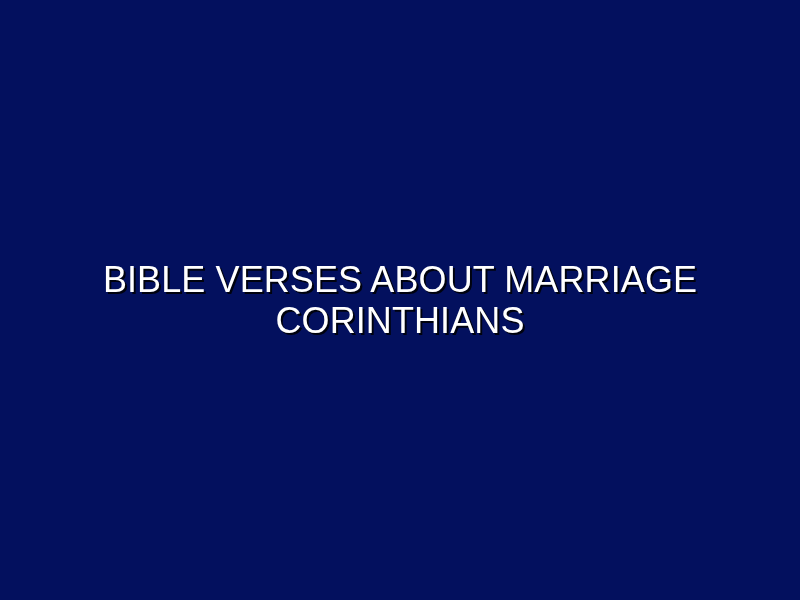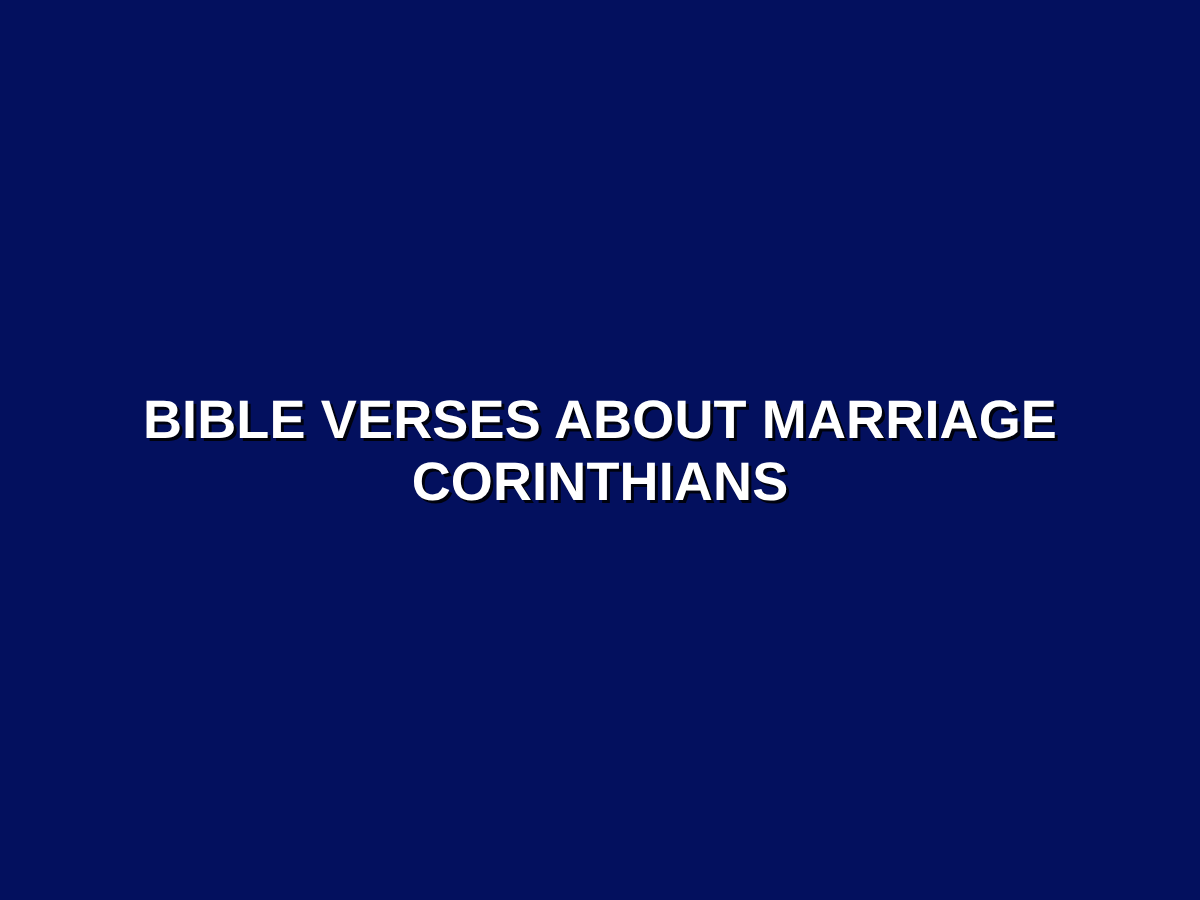--- a/index.html
+++ b/index.html
@@ -41,15 +41,15 @@
     text-shadow: 2px 2px 0 rgba(0, 0, 0, 0.85);
     white-space: pre-line;
     user-select: none;
   }
 </style>
 </head>
 <body>
 
 <div id="title-card" style="background-color: rgb(3, 16, 94);">
 
-  <h1 id="headline" style="color: rgb(255, 255, 255); text-align: center; font-weight: bold;">BIBLE VERSES ABOUT MARRIAGE CORINTHIANS</h1>
+  <h1 id="headline" style="color: rgb(255, 255, 255); text-align: center;">BIBLE VERSES ABOUT MARRIAGE CORINTHIANS</h1>
 
 </div>
 
 </body></html>

